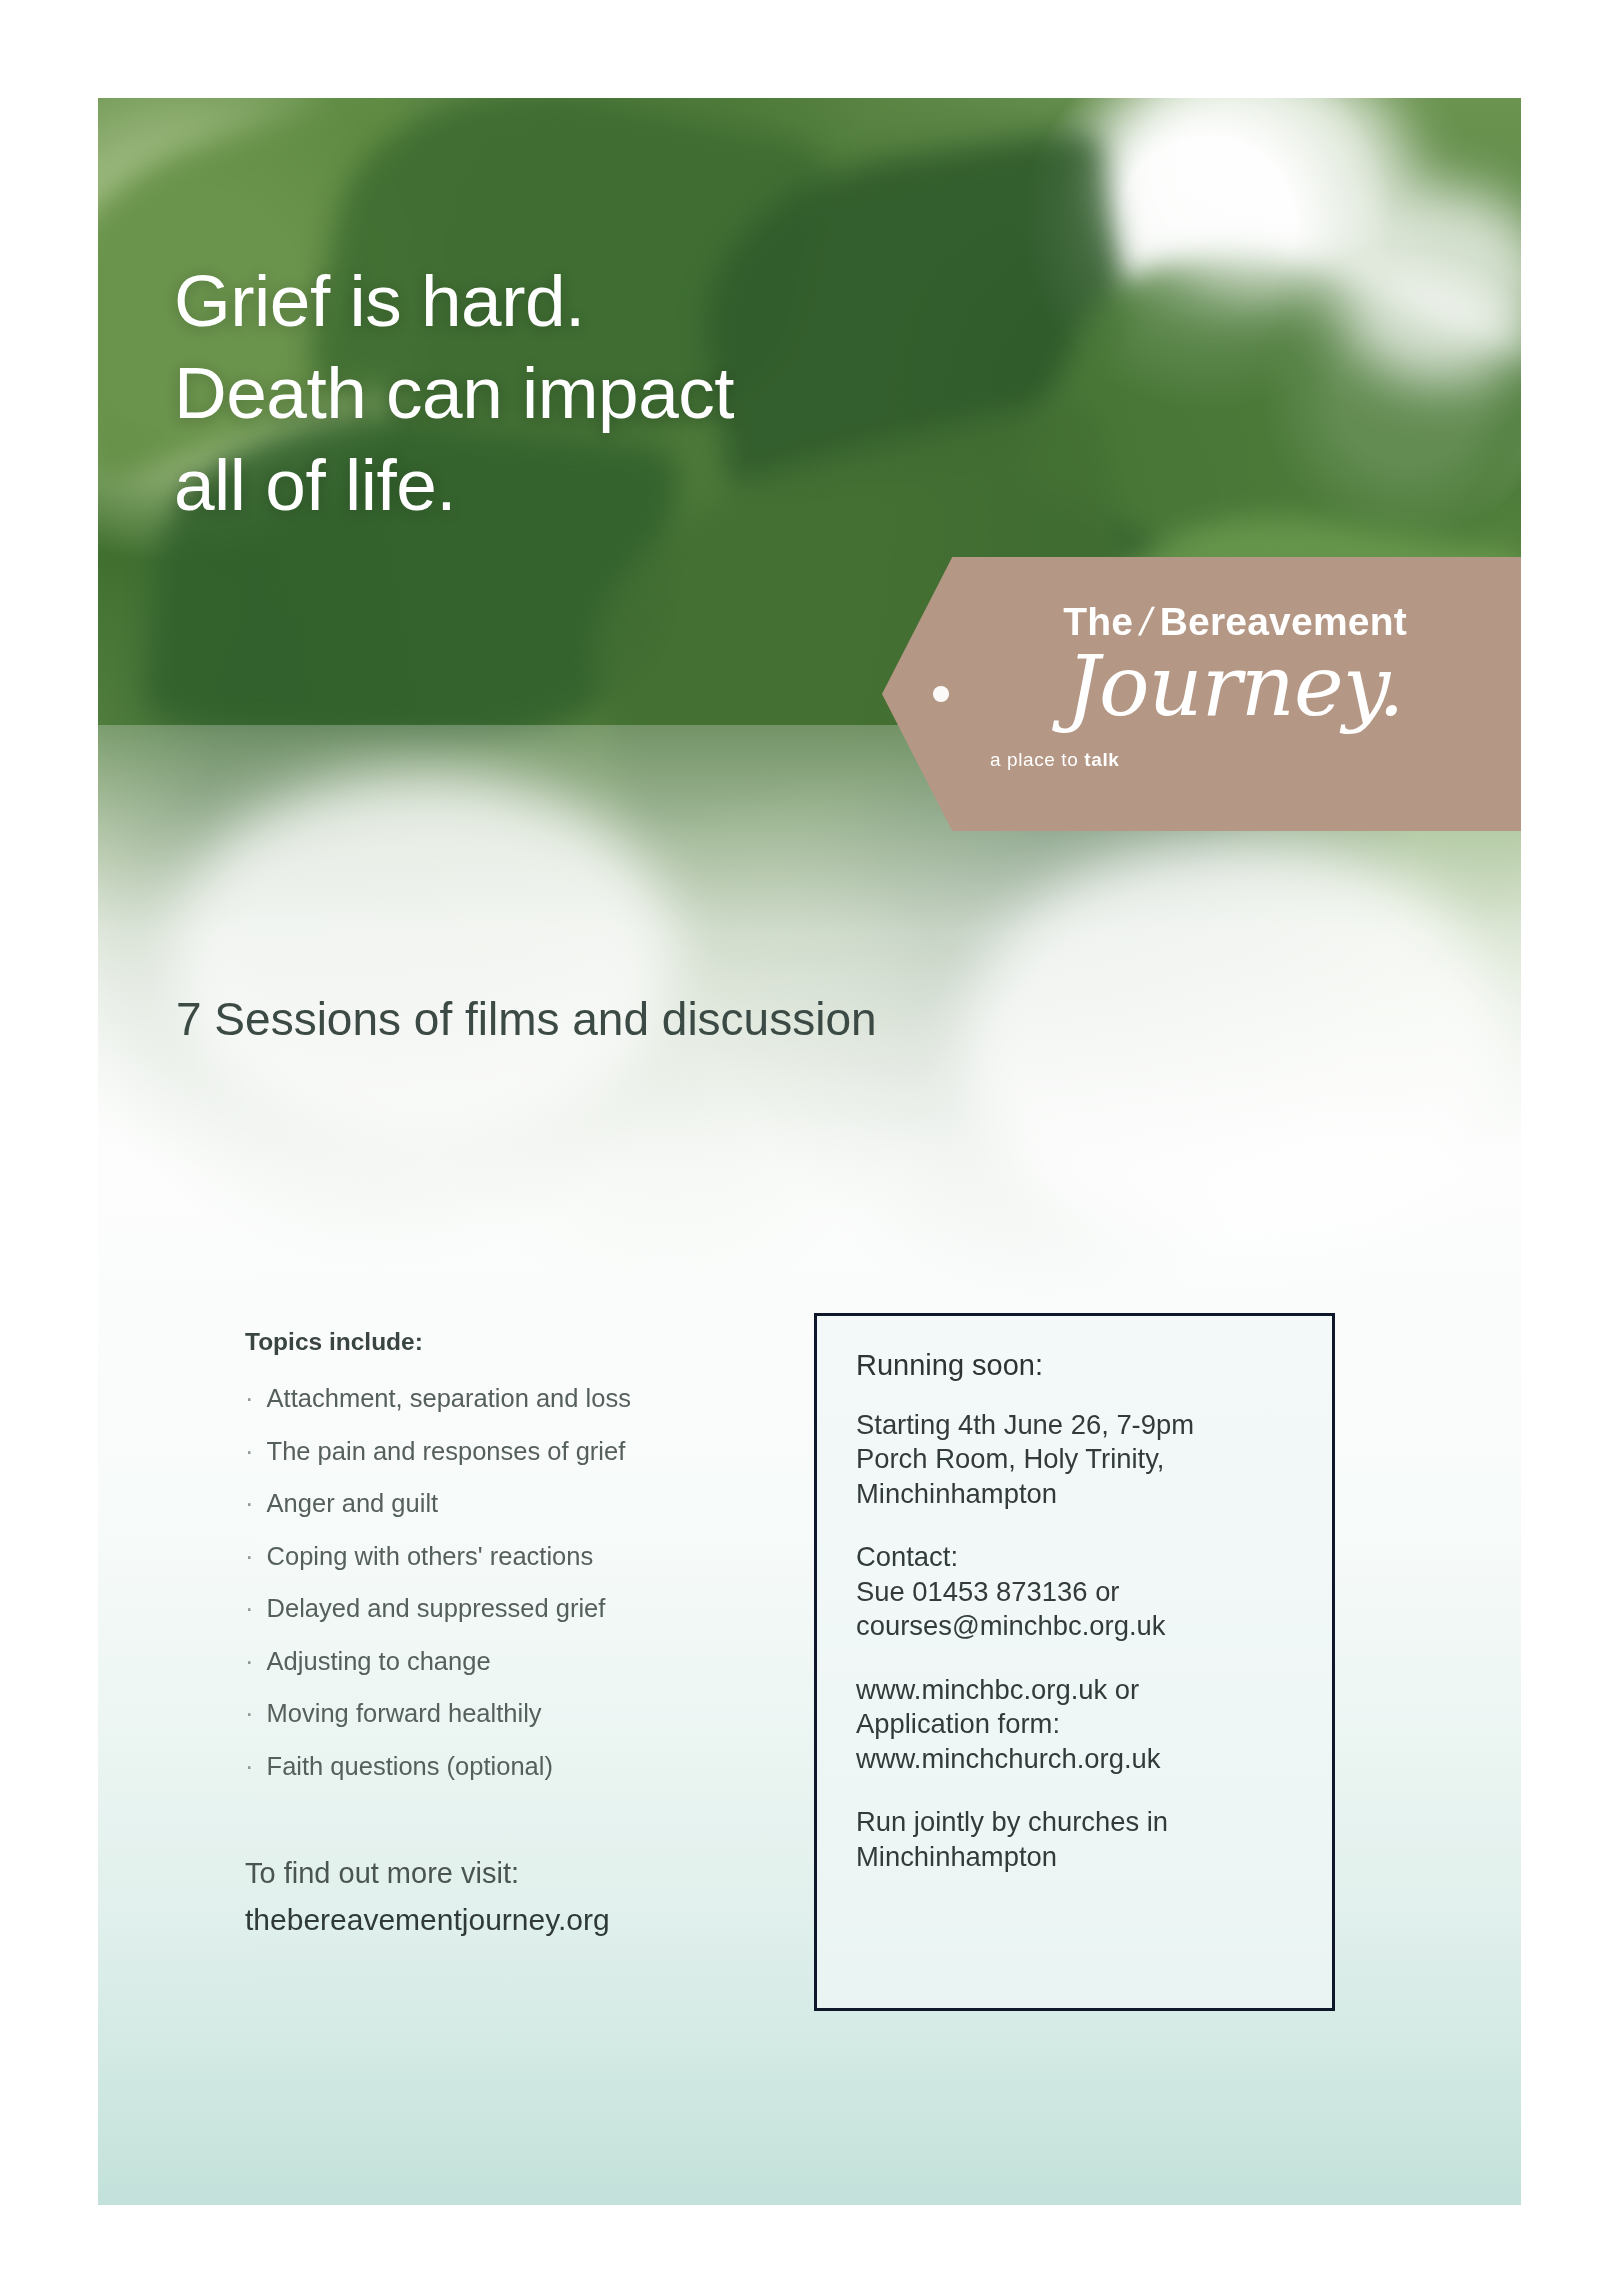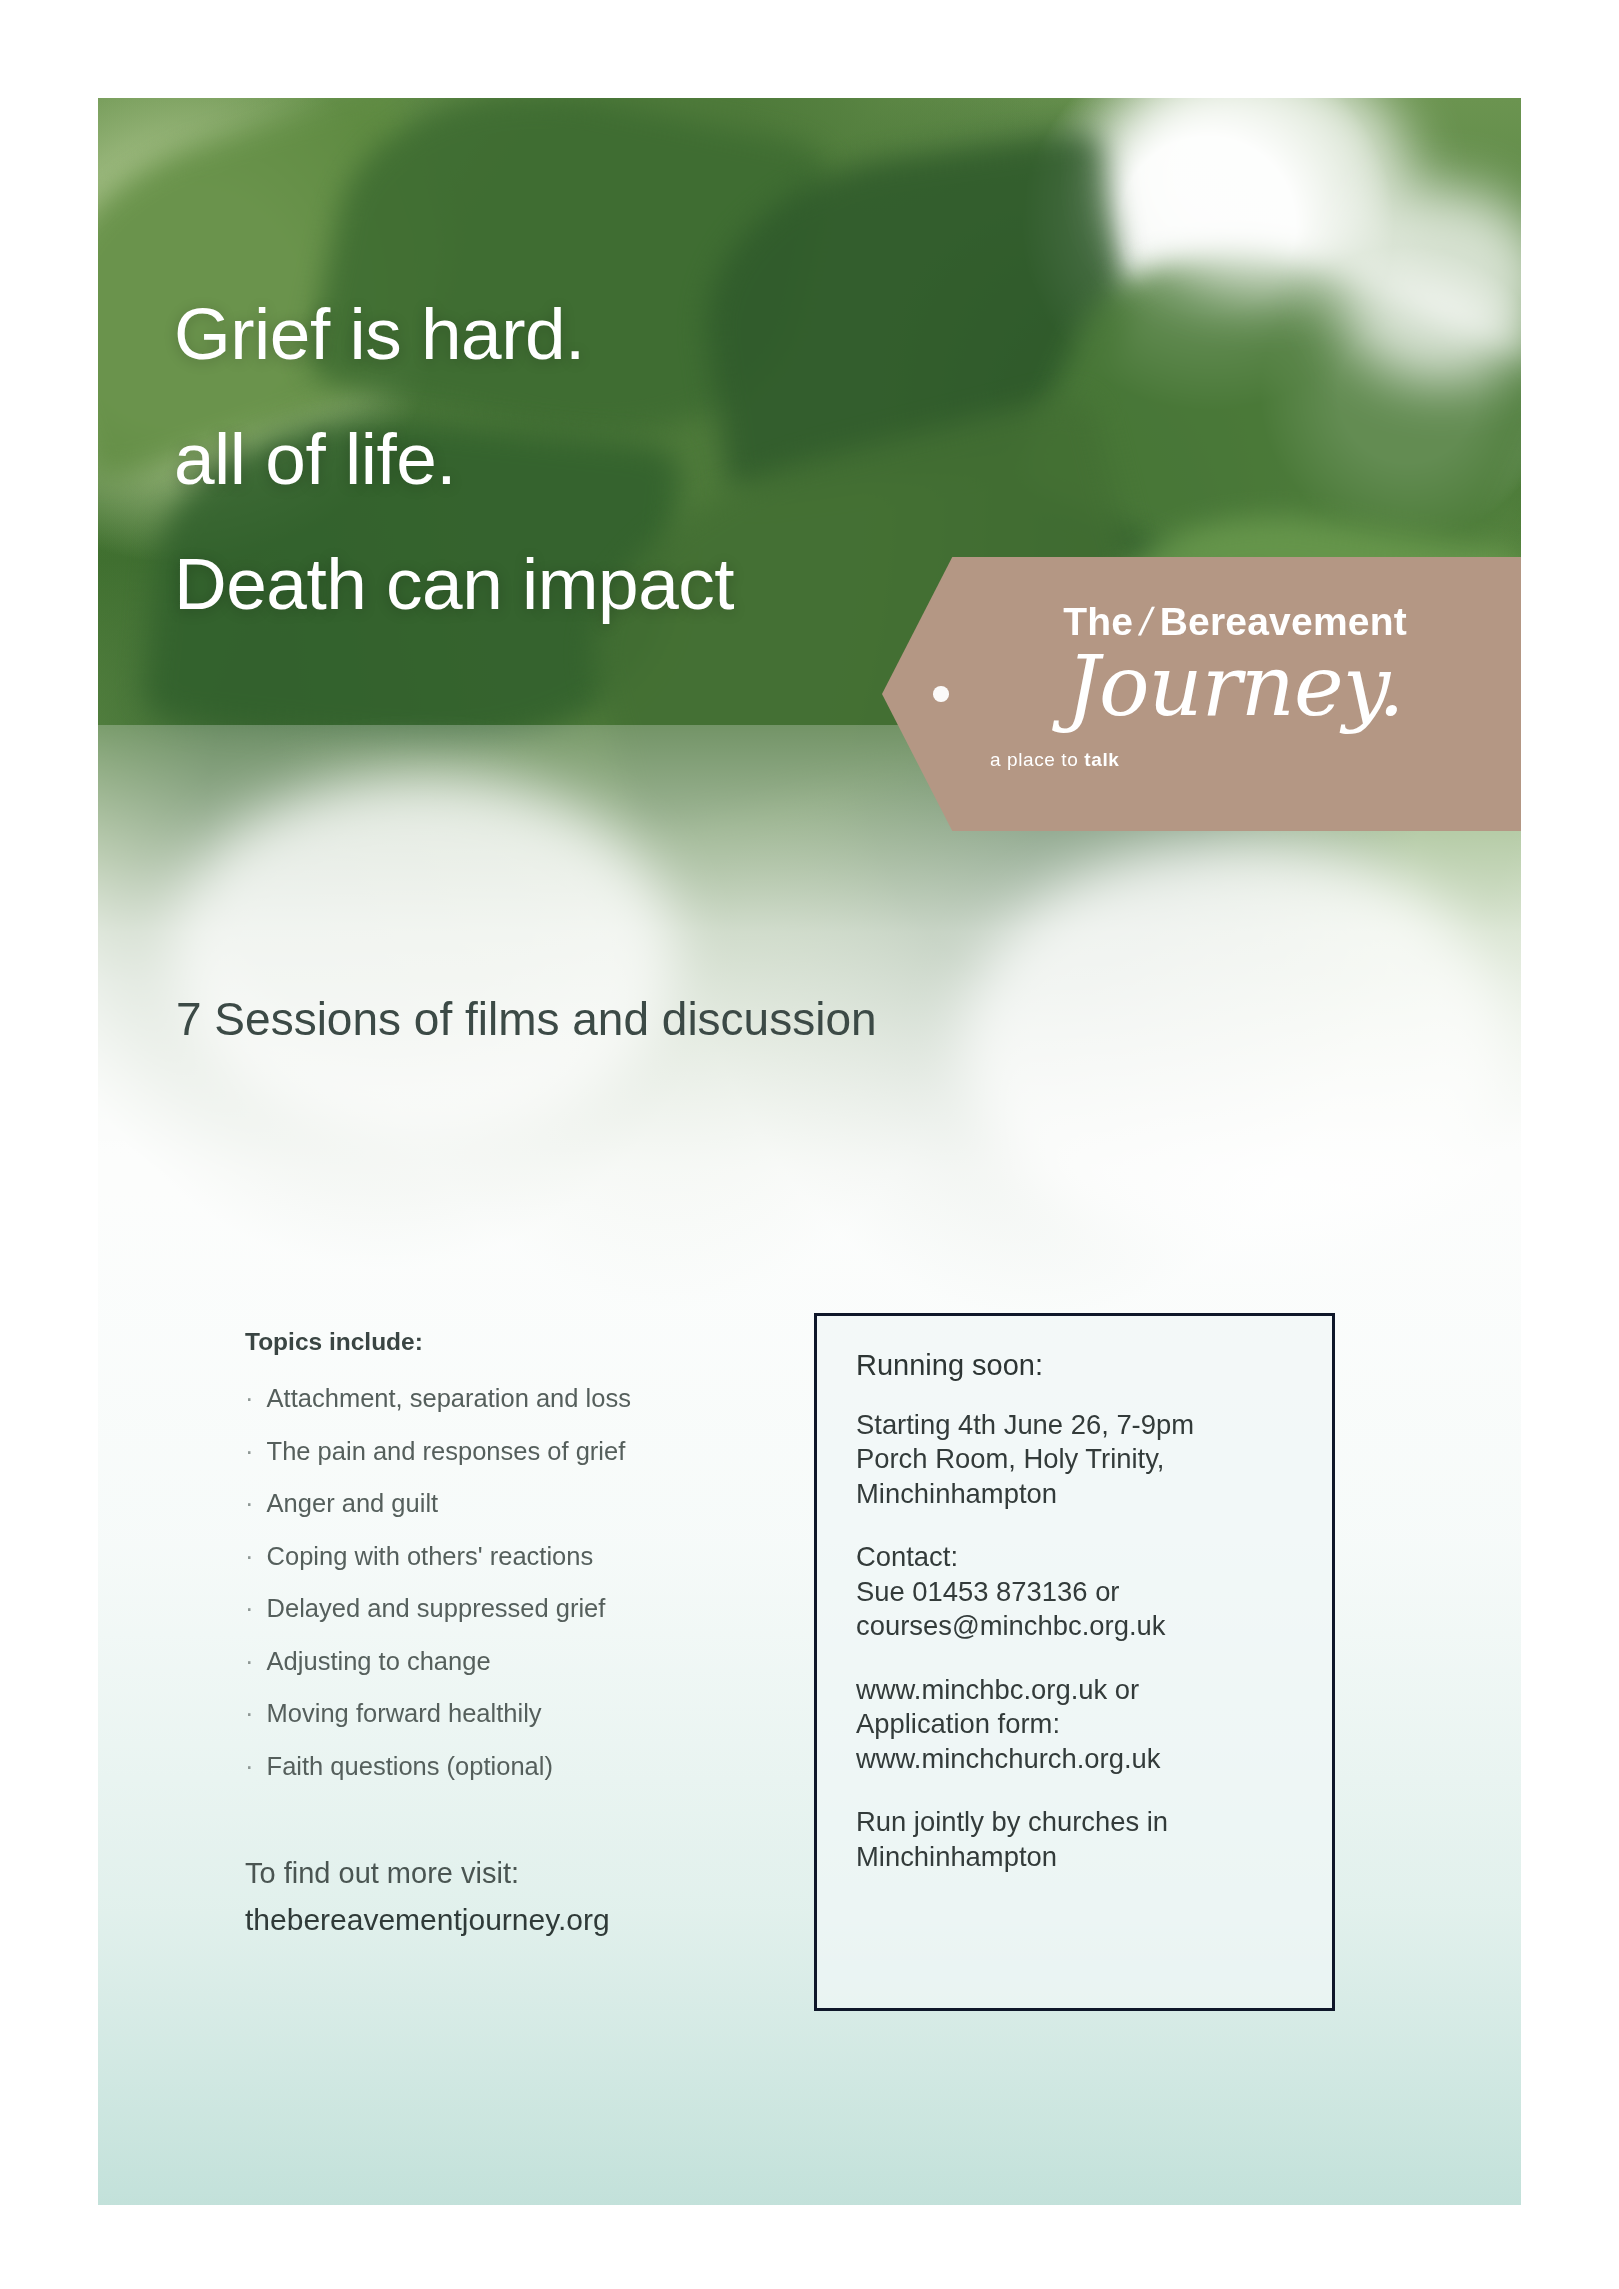--- a/index.html
+++ b/index.html
@@ -86,21 +86,21 @@
     left: 76px;
     top: 157px;
     width: 843px;
     color: #ffffff;
     font-size: 73px;
     line-height: 1.26;
     font-weight: 400;
     letter-spacing: -0.5px;
     text-shadow: 0 2px 13.7px rgba(0,0,0,0.22);
   }
-  .headline .l { display: block; margin-top: 33px; }
+  .headline .l { display: block; }
 
   
   .logo-tag {
     position: absolute;
     left: 784px;
     top: 459px;
     width: 639px;
     height: 274px;
     background: #b49784;
     clip-path: polygon(11% 0%, 100% 0%, 100% 100%, 11% 100%, 0% 50%);
@@ -265,22 +265,22 @@
   <div class="bg-leaf" style="left:490px; top:353px; width:549px; height:323px; background:#436f33; transform:rotate(-14deg);"></div>
   <div class="bg-leaf" style="left:990px; top:421px; width:421px; height:294px; background:#6a9a4e; transform:rotate(10deg);"></div>
   <div class="bg-soft-white" style="left:1019px; top:-39px; width:294px; height:235px;"></div>
   <div class="bg-soft-white" style="left:1235px; top:88px; width:216px; height:196px;"></div>
   <div class="bg-soft-white" style="left:69px; top:676px; width:510px; height:372px;"></div>
   <div class="bg-soft-white" style="left:863px; top:745px; width:549px; height:412px;"></div>
   <div class="bg-lower-veil"></div>
 
   <div class="headline">
     <span class="l">Grief is hard.</span>
+    <span class="l">Death can impact</span>
     <span class="l">all of life.</span>
-    <span class="l">Death can impact</span>
   </div>
 
   <div class="logo-tag">
     <div class="logo-hole"></div>
     <div class="logo-line1">
       <span>The</span><span class="slash">/</span><span>Bereavement</span>
     </div>
     <div class="logo-journey">
       <span>Journey</span><span>.</span>
     </div>

